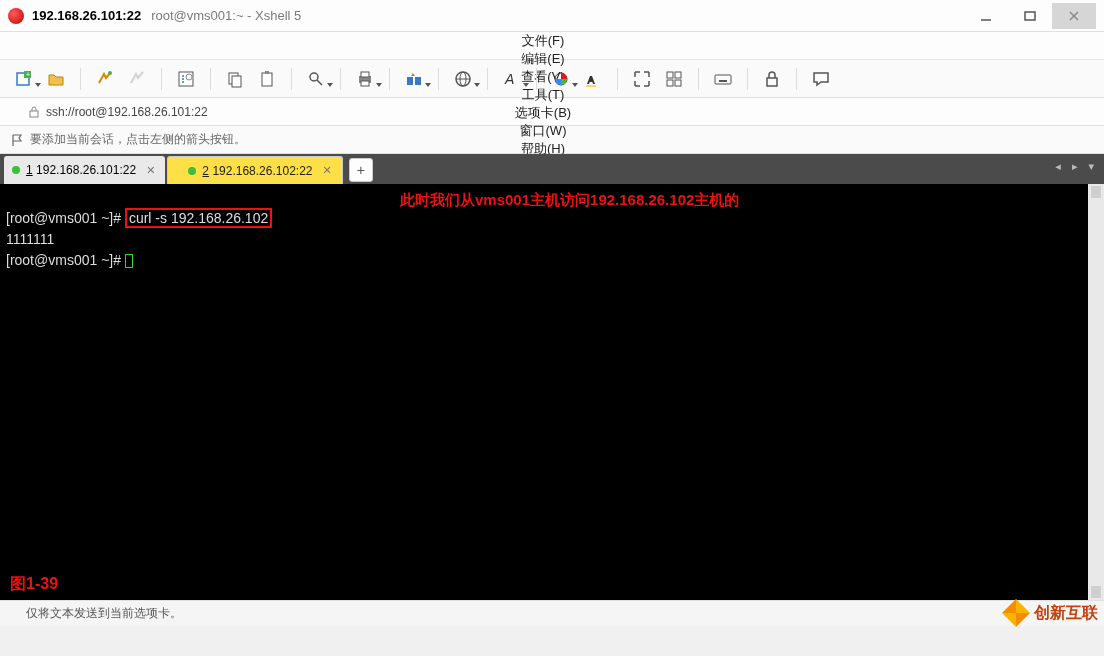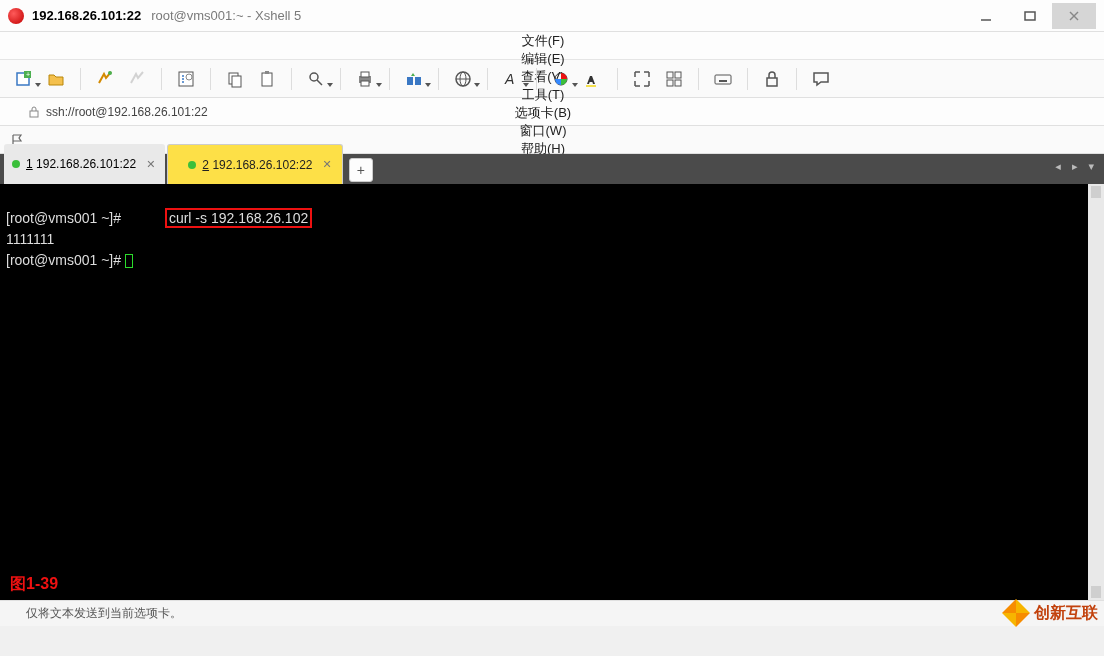--- a/index.html
+++ b/index.html
@@ -21,34 +21,34 @@
 .tbtn.drop::after { content: ""; border-left: 3px solid transparent; border-right: 3px solid transparent; border-top: 4px solid #555; position: absolute; right: -5px; bottom: 4px; }
 .tsep { width: 1px; height: 22px; background: #ddd; margin: 0 4px; }
 
 .addrbar { height: 28px; background: #fdfdfd; border-bottom: 1px solid #e0e0e0; display: flex; align-items: center; padding: 0 28px; font-size: 12px; color: #444; }
 .lock-icon { width: 12px; height: 12px; margin-right: 6px; color: #888; }
 
 .hintbar { height: 28px; background: #fafafa; border-bottom: 1px solid #e0e0e0; display: flex; align-items: center; padding: 0 10px; font-size: 12px; color: #666; }
 .flag-icon { width: 14px; height: 14px; margin-right: 6px; color: #666; }
 
 .tabstrip { height: 30px; background: #4b4b4b; display: flex; align-items: flex-end; padding: 0 4px; position: relative; }
-.tab { height: 40px; padding: 0 10px 0 8px; display: flex; align-items: center; font-size: 12px; border-top-left-radius: 3px; border-top-right-radius: 3px; margin-right: 2px; position: relative; }
+.tab { height: 28px; padding: 0 10px 0 8px; display: flex; align-items: center; font-size: 12px; border-top-left-radius: 3px; border-top-right-radius: 3px; margin-right: 2px; position: relative; }
 .tab.active { background: #e9e9e9; color: #000; }
 .tab.inactive { background: #fde047; color: #222; border: 1px solid #ccc; border-bottom: none; padding-left: 20px; }
 .tab .dot { width: 8px; height: 8px; border-radius: 50%; background: #3bbf3b; margin-right: 6px; }
 .tab .lbl u { text-decoration: underline; }
 .tab .x { margin-left: 10px; font-size: 11px; color: #777; }
 .addtab { width: 24px; height: 24px; background: #fdfdfd; border: 1px solid #ccc; border-radius: 3px; display: flex; align-items: center; justify-content: center; color: #555; margin-left: 4px; margin-bottom: 2px; font-size: 14px; }
 .tabstrip .navarrows { position: absolute; right: 6px; top: 6px; color: #bbb; font-size: 11px; letter-spacing: 4px; }
 
 .terminal { position: relative; background: #000; height: 416px; font-family: "Consolas", "Courier New", monospace; font-size: 14px; color: #ddd; padding: 4px 6px; line-height: 20px; white-space: pre; }
 .terminal .scrollbar { position: absolute; right: 0; top: 0; width: 16px; height: 100%; background: #e9e9e9; }
 .terminal .scrollbar::before { content: ""; position: absolute; top: 2px; left: 3px; width: 10px; height: 12px; background: #cfcfcf; }
 .terminal .scrollbar::after { content: ""; position: absolute; bottom: 2px; left: 3px; width: 10px; height: 12px; background: #cfcfcf; }
-.redbox { border: 2px solid #e11; padding: 0 2px; display: inline-block; line-height: 16px; margin-left: 40px; }
+.redbox { border: 2px solid #e11; padding: 0 2px; display: inline-block; line-height: 16px; }
 .anno { position: absolute; color: #e11; font-family: "Microsoft YaHei", sans-serif; font-size: 15px; font-weight: bold; }
 .cursor { display: inline-block; width: 8px; height: 14px; border: 1px solid #2bdc2b; vertical-align: middle; }
 .figlabel { position: absolute; left: 10px; bottom: 6px; color: #e11; font-family: "Microsoft YaHei", sans-serif; font-weight: bold; font-size: 16px; }
 
 .statusbar { height: 26px; background: #f5f5f5; display: flex; align-items: center; padding: 0 26px; font-size: 12px; color: #555; border-top: 1px solid #e0e0e0; }
 
 .watermark { position: absolute; right: 6px; bottom: 29px; display: flex; align-items: center; font-size: 16px; font-weight: bold; color: #c2410c; }
 .watermark .logo { width: 28px; height: 28px; background: conic-gradient(#f7b500 0 25%, #f78c00 25% 50%, #f7b500 50% 75%, #f78c00 75% 100%); clip-path: polygon(50% 0, 100% 50%, 50% 100%, 0 50%); margin-right: 4px; }
 
 svg { display: block; }
@@ -239,20 +239,21 @@
     </span>
   <span>ssh://root@192.168.26.101:22</span>
 </div>
 
 <div class="hintbar">
   <span class="flag-icon">
       <svg width="14" height="14">
         <path d="M3 2v11M3 2h8l-2 3 2 3H3" fill="none" stroke="#666" stroke-width="1.2"></path>
       </svg>
     </span>
+  <span>要添加当前会话，点击左侧的箭头按钮。</span>
 </div>
 
 <div class="tabstrip">
   <div class="tab active">
     <span class="dot"></span>
     <span class="lbl"><u>1</u> <span>192.168.26.101:22</span></span>
     <span class="x">✕</span>
   </div>
   <div class="tab inactive">
     <span class="dot"></span>
@@ -260,20 +261,21 @@
     <span class="x">✕</span>
   </div>
   <div class="addtab">+</div>
   <div class="navarrows">◂ ▸ ▾</div>
 </div>
 
 <div class="terminal">
 <span>[root@vms001 ~]# </span><span class="redbox">curl -s 192.168.26.102</span>
 <span>1111111</span>
 <span>[root@vms001 ~]# </span><span class="cursor"></span>
+  <div class="anno" style="left:400px; top:6px;">此时我们从vms001主机访问192.168.26.102主机的</div>
   <div class="figlabel">图1-39</div>
   <div class="scrollbar"></div>
 </div>
 
 <div class="statusbar">
   <span>仅将文本发送到当前选项卡。</span>
 </div>
 
 <div class="watermark">
   <div class="logo"></div>

